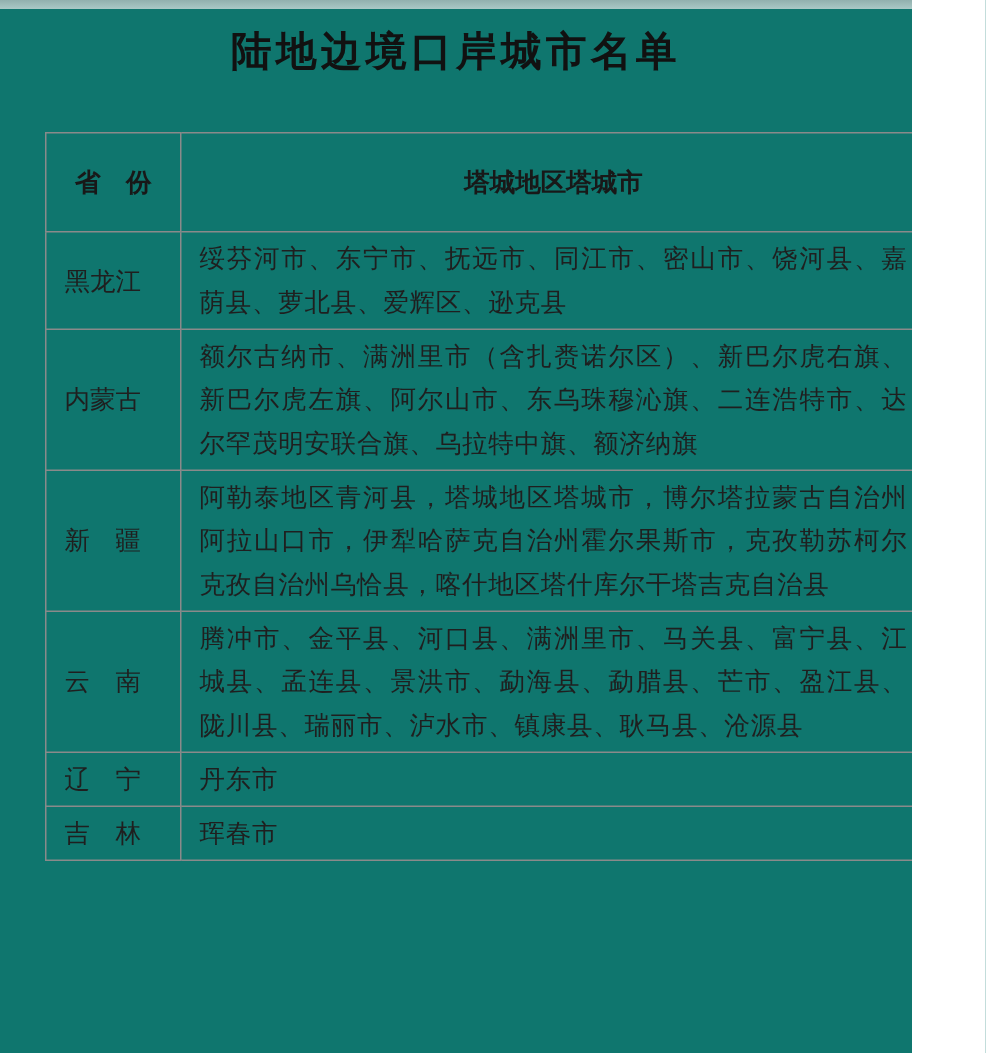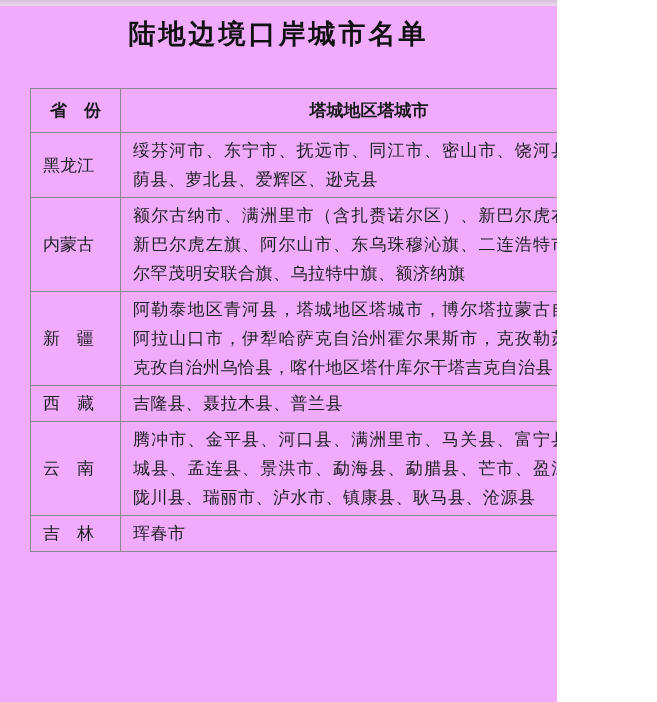--- a/index.html
+++ b/index.html
@@ -2,23 +2,23 @@
 <html><head>
 <meta charset="utf-8">
 <style>
   html, body {
     margin: 0;
     padding: 0;
     background: #ffffff;
   }
   .page {
     position: relative;
-    width: 557px;
+    width: 608px;
     height: 702px;
-    background: #f0abfc;
+    background: #0f766e;
     font-family: "Liberation Serif", "DejaVu Serif", serif;
     color: #1f1f1f;
     overflow: hidden;
   }
   .scan-edge {
     position: absolute;
     top: 0; left: 0;
     width: 100%; height: 6px;
     background: linear-gradient(#c9c9c9, #ececec);
     opacity: .7;
@@ -46,21 +46,21 @@
     font-size: 17px;
     line-height: 29px;
     padding: 3px 12px;
     vertical-align: middle;
   }
   table.border-table th {
     font-family: "Liberation Sans", "DejaVu Sans", sans-serif;
     font-weight: bold;
     text-align: center;
     height: 28px;
-    padding: 7px 6px;
+    padding: 18px 6px;
     color: #181818;
   }
   col.province-col { width: 90px; }
   td.province-cell {
     padding: 3px 4px;
     white-space: nowrap;
   }
   td.cities-cell {
     text-align: justify;
     text-align-last: left;
@@ -93,26 +93,26 @@
       </tr>
       <tr>
         <td class="province-cell">内蒙古</td>
         <td class="cities-cell">额尔古纳市、满洲里市（含扎赉诺尔区）、新巴尔虎右旗、新巴尔虎左旗、阿尔山市、东乌珠穆沁旗、二连浩特市、达尔罕茂明安联合旗、乌拉特中旗、额济纳旗</td>
       </tr>
       <tr>
         <td class="province-cell">新　疆</td>
         <td class="cities-cell">阿勒泰地区青河县，塔城地区塔城市，博尔塔拉蒙古自治州阿拉山口市，伊犁哈萨克自治州霍尔果斯市，克孜勒苏柯尔克孜自治州乌恰县，喀什地区塔什库尔干塔吉克自治县</td>
       </tr>
       <tr>
-        <td class="province-cell">西　藏</td>
-        <td class="cities-cell">吉隆县、聂拉木县、普兰县</td>
+        <td class="province-cell">云　南</td>
+        <td class="cities-cell">腾冲市、金平县、河口县、满洲里市、马关县、富宁县、江城县、孟连县、景洪市、勐海县、勐腊县、芒市、盈江县、陇川县、瑞丽市、泸水市、镇康县、耿马县、沧源县</td>
       </tr>
       <tr>
-        <td class="province-cell">云　南</td>
-        <td class="cities-cell">腾冲市、金平县、河口县、满洲里市、马关县、富宁县、江城县、孟连县、景洪市、勐海县、勐腊县、芒市、盈江县、陇川县、瑞丽市、泸水市、镇康县、耿马县、沧源县</td>
+        <td class="province-cell">辽　宁</td>
+        <td class="cities-cell">丹东市</td>
       </tr>
       <tr>
         <td class="province-cell">吉　林</td>
         <td class="cities-cell">珲春市</td>
       </tr>
     </tbody>
   </table>
 </div>
 
 </body></html>

